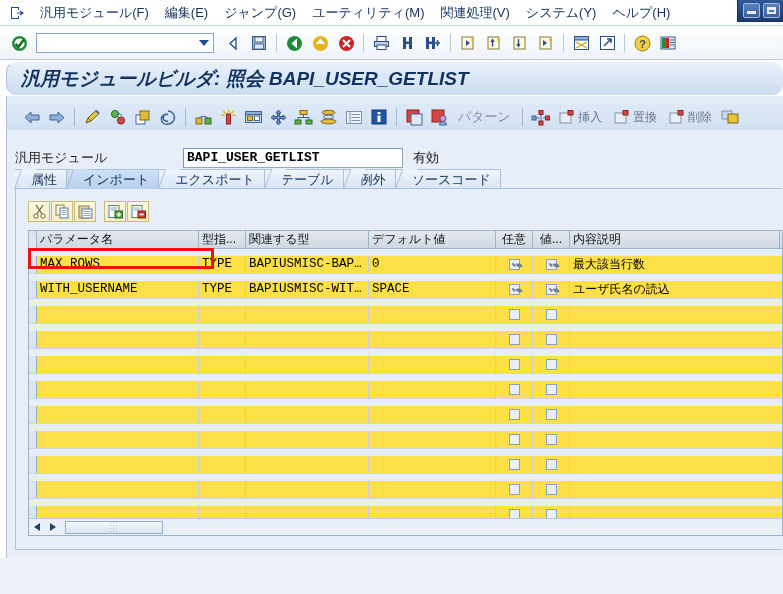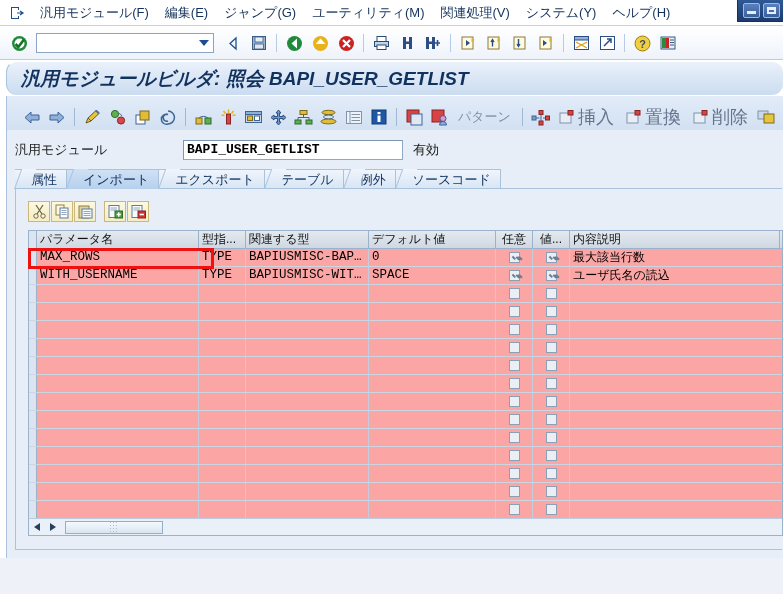--- a/index.html
+++ b/index.html
@@ -106,30 +106,30 @@
     display: flex; align-items: center; padding-left: 12px;
   }
   .at-ico { width: 25px; height: 24px; display:flex; align-items:center; justify-content:center; cursor:default; }
   .at-sep { width:1px; height:18px; background:#9fb8d4; margin:0 5px; }
   .at-txt {
     font-size: 13px; color: #8090a5; padding: 0 6px; white-space: nowrap; cursor: default;
   }
   .at-btn {
     display:flex; align-items:center; gap:3px; padding: 0 6px; cursor:default; white-space:nowrap;
   }
-  .at-btn .lbl { font-size:18px; color:#65748c; }
+  .at-btn .lbl { font-size:12px; color:#65748c; }
 
   
   .content {
     position: absolute; top: 130px; left: 6px; width: 777px; height: 428px;
     background: #e7eef7;
     border-left: 1px solid #a9c2de;
   }
   .fm-row {
-    position: absolute; top: 8px; left: 8px; width: 760px; height: 24px;
+    position: absolute; top: 16px; left: 8px; width: 760px; height: 24px;
     display: flex; align-items: center;
   }
   .fm-label { font-size: 13px; color:#1a1a1a; width: 168px; }
   .fm-input {
     width: 220px; height: 20px;
     background: #ffffff;
     border: 1px solid #8fa8c6;
     border-top-color:#7c96b6; border-left-color:#7c96b6;
     font-family: "Liberation Mono", "DejaVu Sans Mono", monospace;
     font-size: 13px; color: #000000;
@@ -213,21 +213,21 @@
     overflow: hidden;
     white-space: nowrap;
     color: #000;
   }
   .ghead .gcell {
     font-family: "Liberation Sans", sans-serif;
     font-size: 12px;
     border-right: 1px solid #9ab2cc;
     color:#111;
   }
-  .gbody .grow { border-bottom: 1px solid #ccd6e3; background:#fca5a5; }
+  .gbody .grow { border-bottom: 1px solid #ccd6e3; background:#fde047;margin-top:7px; }
   .mono {
     font-family: "Liberation Mono", "DejaVu Sans Mono", monospace;
     font-size: 12.5px;
     letter-spacing: 0px;
   }
   
   .c-sel  { width: 8px;  min-width:8px; background:#dbe4ef; border-right:1px solid #9ab2cc; }
   .c-name { width: 162px; }
   .c-typ  { width: 47px; }
   .c-rel  { width: 123px; }

